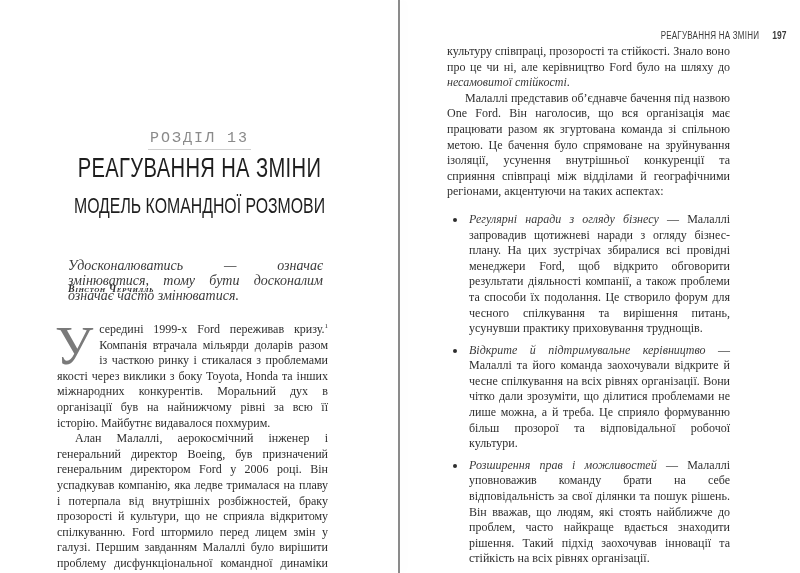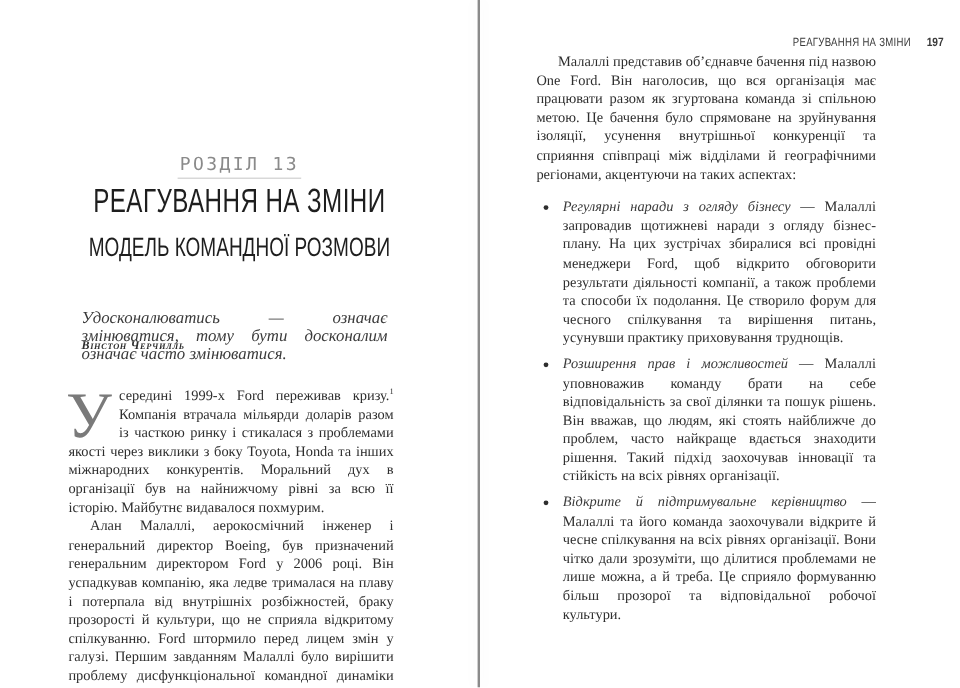--- a/index.html
+++ b/index.html
@@ -17,21 +17,21 @@
     background: #8a8a8a;
     box-shadow: -4px 0 8px rgba(0,0,0,0.04), 4px 0 8px rgba(0,0,0,0.04);
   }
 
   
   .chapter-label {
     position: absolute; left: 0; width: 399px; top: 128px; text-align: center;
     font-family: "DejaVu Sans Mono", "Liberation Mono", monospace;
     font-size: 15px; letter-spacing: 2px; color: #8a8a8a;
   }
-  .chapter-label span { border-bottom: 1px solid #cfcfcf; padding: 0 2px 2px; }
+  .chapter-label span { border-bottom: 1px solid #cfcfcf; padding: 0 2px 2px; font-family: Liberation Mono, monospace; }
   .chapter-title {
     position: absolute; left: 0; width: 399px; top: 152px; text-align: center;
     font-family: "Liberation Sans", sans-serif; font-size: 28px;
     transform: scaleX(0.72); transform-origin: center;
     color: #1e1e1e; letter-spacing: 0.5px; white-space: nowrap;
   }
   .chapter-subtitle {
     position: absolute; left: 0; width: 399px; top: 193px; text-align: center;
     font-family: "Liberation Sans", sans-serif; font-size: 22px;
     transform: scaleX(0.72); transform-origin: center;
@@ -99,20 +99,21 @@
 <div class="body-left">
   <p><span class="dropcap">У</span><span> середині 1999-х Ford переживав кризу.</span><sup>1</sup><span> Компанія втрачала мільярди доларів разом із часткою ринку і стикалася з проблемами якості через виклики з боку Toyota, Honda та інших міжнародних конкурентів. Моральний дух в організації був на найнижчому рівні за всю її історію. Майбутнє видавалося похмурим.</span></p>
   <p class="indent">Алан Малаллі, аерокосмічний інженер і генеральний директор Boeing, був призначений генеральним директором Ford у 2006 році. Він успадкував компанію, яка ледве трималася на плаву і потерпала від внутрішніх розбіжностей, браку прозорості й культури, що не сприяла відкритому спілкуванню. Ford штормило перед лицем змін у галузі. Першим завданням Малаллі було вирішити проблему дисфункціональної командної динаміки всередині компанії й побудувати</p>
 </div>
 
 <div class="running-head">
   <span class="rh-title">РЕАГУВАННЯ НА ЗМІНИ</span><span class="rh-num">197</span>
 </div>
 
 <div class="body-right">
+  <p><span>культуру співпраці, прозорості та стійкості. Знало воно про це чи ні, але керівництво Ford було на шляху до </span><span class="em">несамовитої стійкості</span><span>.</span></p>
   <p class="indent">Малаллі представив об’єднавче бачення під назвою One Ford. Він наголосив, що вся організація має працювати разом як згуртована команда зі спільною метою. Це бачення було спрямоване на зруйнування ізоляції, усунення внутрішньої конкуренції та сприяння співпраці між відділами й географічними регіонами, акцентуючи на таких аспектах:</p>
   <ul class="bullets">
     <li><span class="dot"></span><span class="em">Регулярні наради з огляду бізнесу</span><span> — Малаллі запровадив щотижневі наради з огляду бізнес-плану. На цих зустрічах збиралися всі провідні менеджери Ford, щоб відкрито обговорити результати діяльності компанії, а також проблеми та способи їх подолання. Це створило форум для чесного спілкування та вирішення питань, усунувши практику приховування труднощів.</span></li>
+    <li><span class="dot"></span><span class="em">Відкрите й підтримувальне керівництво</span><span> — Малаллі та його команда заохочували відкрите й чесне спілкування на всіх рівнях організації. Вони чітко дали зрозуміти, що ділитися проблемами не лише можна, а й треба. Це сприяло формуванню більш прозорої та відповідальної робочої культури.</span></li>
     <li><span class="dot"></span><span class="em">Розширення прав і можливостей</span><span> — Малаллі уповноважив команду брати на себе відповідальність за свої ділянки та пошук рішень. Він вважав, що людям, які стоять найближче до проблем, часто найкраще вдається знаходити рішення. Такий підхід заохочував інновації та стійкість на всіх рівнях організації.</span></li>
-    <li><span class="dot"></span><span class="em">Відкрите й підтримувальне керівництво</span><span> — Малаллі та його команда заохочували відкрите й чесне спілкування на всіх рівнях організації. Вони чітко дали зрозуміти, що ділитися проблемами не лише можна, а й треба. Це сприяло формуванню більш прозорої та відповідальної робочої культури.</span></li>
 
   </ul>
 </div>
 
 </body></html>

